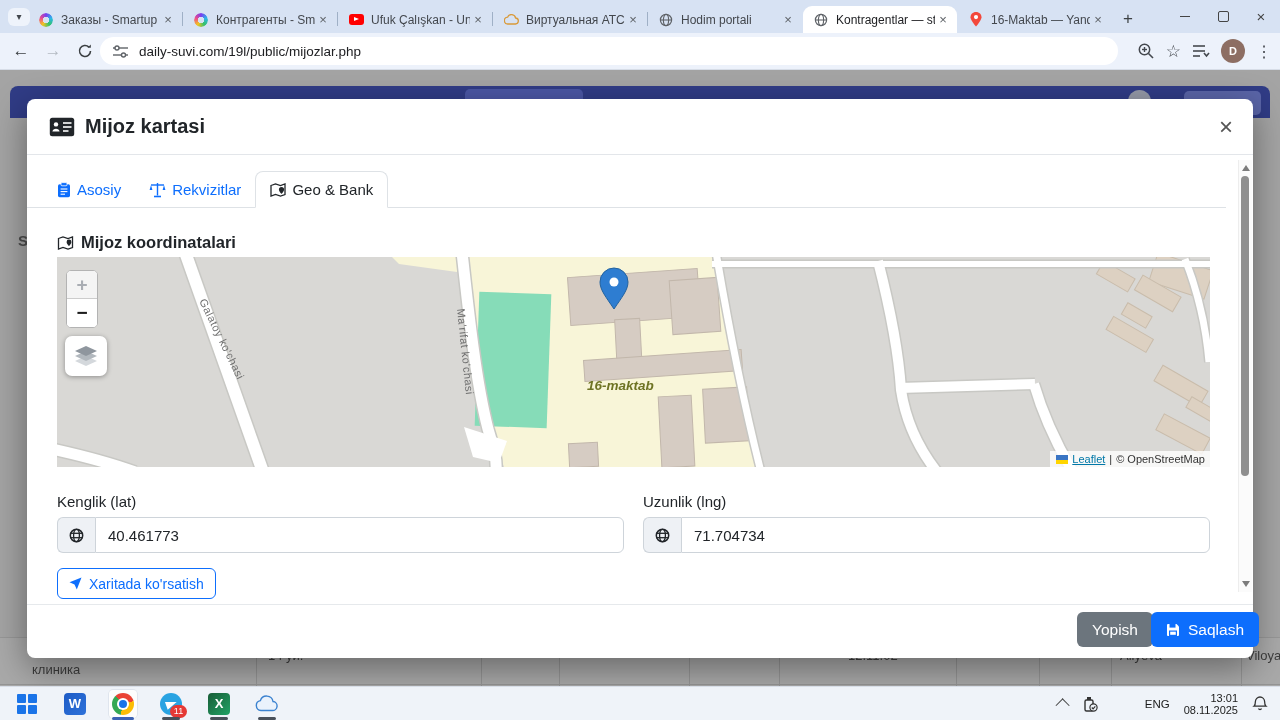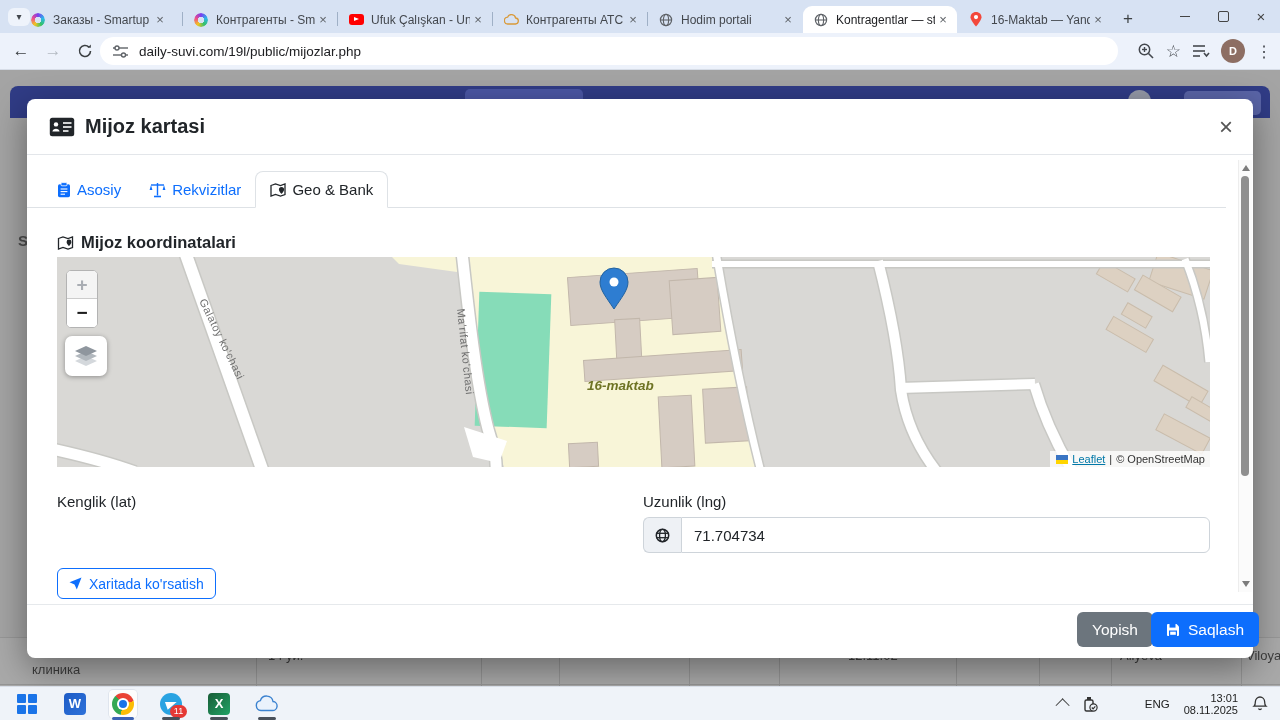--- a/index.html
+++ b/index.html
@@ -99,21 +99,21 @@
   .tray-chevron{width:9px;height:9px;border-left:1.6px solid #444;border-top:1.6px solid #444;transform:rotate(45deg) translateY(2px);}
   .tray-clock{text-align:right;font-size:11px;color:#1b1b1b;line-height:12px;}
   .tray-lang{font-size:11.5px;color:#1b1b1b;padding-left:33px;}
 </style>
 </head>
 <body>
 
 <div class="abs tabstrip">
   <div class="abs tab-search">▾</div>
 
-  <div class="abs tab" style="left:20px">
+  <div class="abs tab" style="left:28px">
     <span class="favicon">
         <span class="fav-smartup"></span>
       </span>
     <span class="t-title">Заказы - Smartup</span>
     <span class="t-close">×</span>
   </div>
   <div class="abs tab-sep" style="left:182px"></div>
   <div class="abs tab" style="left:183px">
     <span class="favicon">
         <span class="fav-smartup"></span>
@@ -129,21 +129,21 @@
     <span class="t-title">Ufuk Çalışkan - Unut</span>
     <span class="t-close">×</span>
   </div>
   <div class="abs tab-sep" style="left:492px"></div>
   <div class="abs tab" style="left:493px">
     <span class="favicon">
       <svg width="15" height="11" viewBox="0 0 15 11">
           <path d="M4 10 a3.4 3.4 0 0 1 -.4-6.8 A4.2 4.2 0 0 1 11.6 4 a3 3 0 0 1 -.6 6z" fill="none" stroke="#d99a3a" stroke-width="1.3"></path>
         </svg>
     </span>
-    <span class="t-title">Контрагенты АТС</span>
+    <span class="t-title">Виртуальная АТС</span>
     <span class="t-close">×</span>
   </div>
   <div class="abs tab-sep" style="left:647px"></div>
   <div class="abs tab" style="left:648px">
     <span class="favicon">
       <svg width="14" height="14" viewBox="0 0 14 14">
           <circle cx="7" cy="7" r="5.6" fill="none" stroke="#5f6368" stroke-width="1.2"></circle>
           <ellipse cx="7" cy="7" rx="2.6" ry="5.6" fill="none" stroke="#5f6368" stroke-width="1.1"></ellipse>
           <line x1="1.4" y1="7" x2="12.6" y2="7" stroke="#5f6368" stroke-width="1.1"></line>
         </svg>
@@ -374,20 +374,31 @@
       <span class="attr-flag"></span>
       <span class="attr-leaflet">Leaflet</span>
       <span>|</span>
       <span>© OpenStreetMap</span>
     </div>
   </div>
 
   <div class="abs field-label" style="left:30px">Kenglik (lat)</div>
   <div class="abs field-label" style="left:616px">Uzunlik (lng)</div>
 
+  <div class="abs input-group" style="left:30px;width:567px">
+    <span class="ig-addon">
+      <svg width="15" height="15" viewBox="0 0 15 15">
+          <circle cx="7.5" cy="7.5" r="6.2" fill="none" stroke="#212529" stroke-width="1.5"></circle>
+          <ellipse cx="7.5" cy="7.5" rx="2.9" ry="6.2" fill="none" stroke="#212529" stroke-width="1.3"></ellipse>
+          <line x1="1.3" y1="5.3" x2="13.7" y2="5.3" stroke="#212529" stroke-width="1.3"></line>
+          <line x1="1.3" y1="9.7" x2="13.7" y2="9.7" stroke="#212529" stroke-width="1.3"></line>
+        </svg>
+    </span>
+    <input class="ig-input" type="text" value="40.461773" style="">
+  </div>
   <div class="abs input-group" style="left:616px;width:567px">
     <span class="ig-addon">
       <svg width="15" height="15" viewBox="0 0 15 15">
           <circle cx="7.5" cy="7.5" r="6.2" fill="none" stroke="#212529" stroke-width="1.5"></circle>
           <ellipse cx="7.5" cy="7.5" rx="2.9" ry="6.2" fill="none" stroke="#212529" stroke-width="1.3"></ellipse>
           <line x1="1.3" y1="5.3" x2="13.7" y2="5.3" stroke="#212529" stroke-width="1.3"></line>
           <line x1="1.3" y1="9.7" x2="13.7" y2="9.7" stroke="#212529" stroke-width="1.3"></line>
         </svg>
     </span>
     <input class="ig-input" type="text" value="71.704734" style="">

